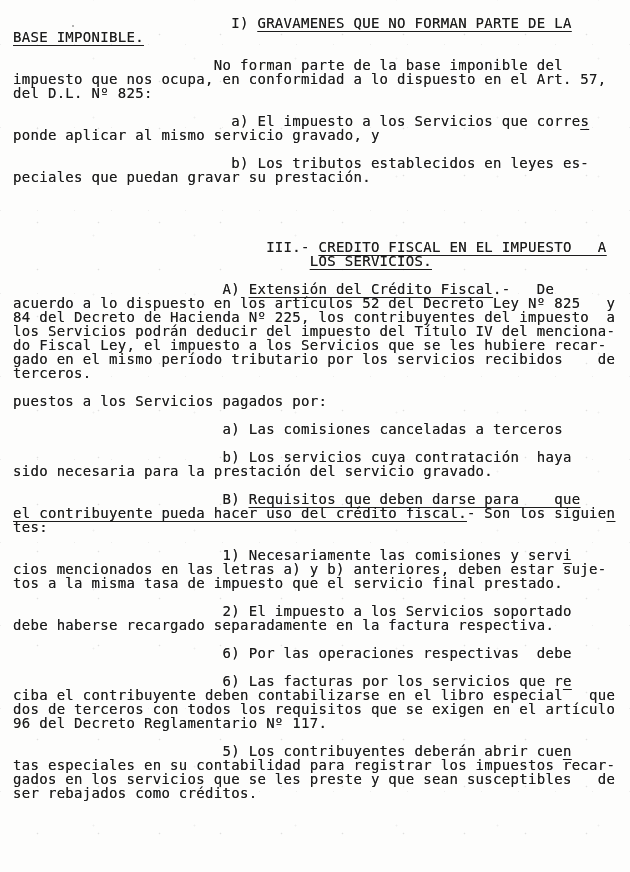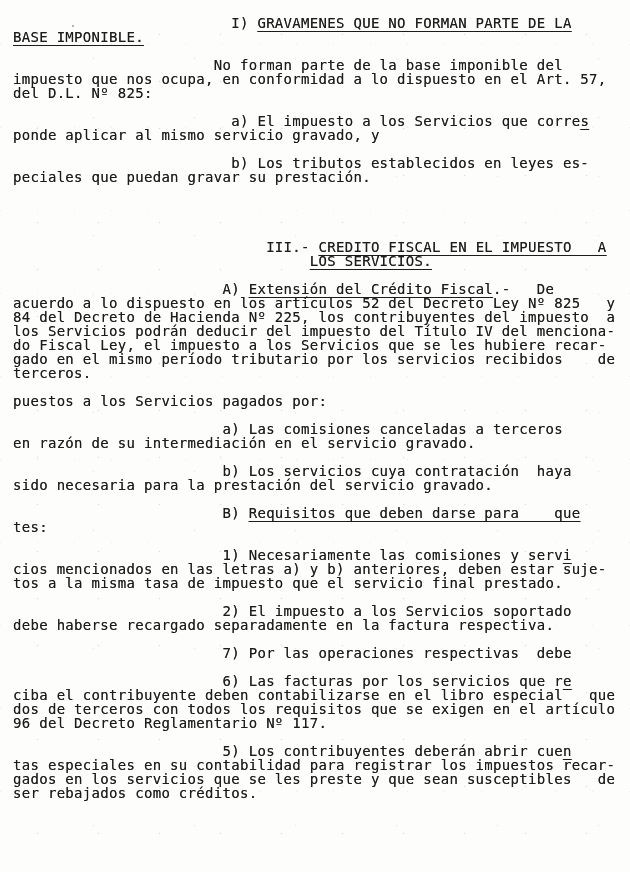--- a/index.html
+++ b/index.html
@@ -78,36 +78,36 @@
       <div class="line"><span>acuerdo a lo dispuesto en los artículos 52 del Decreto Ley Nº 825   y</span></div>
       <div class="line"><span>84 del Decreto de Hacienda Nº 225, los contribuyentes del impuesto  a</span></div>
       <div class="line"><span>los Servicios podrán deducir del impuesto del Título IV del menciona-</span></div>
       <div class="line"><span>do Fiscal Ley, el impuesto a los Servicios que se les hubiere recar-</span></div>
       <div class="line"><span>gado en el mismo período tributario por los servicios recibidos    de</span></div>
       <div class="line"><span>terceros.</span></div>
       <div class="line"></div>
       <div class="line"><span>puestos a los Servicios pagados por:</span></div>
       <div class="line"></div>
       <div class="line"><span>                        a) Las comisiones canceladas a terceros</span></div>
-      <div class="line"><span>en razón de su intermediación en el servicio gravado.</span></div>
       <div class="line"></div>
       <div class="line"><span>                        b) Los servicios cuya contratación  haya</span></div>
       <div class="line"><span>sido necesaria para la prestación del servicio gravado.</span></div>
       <div class="line"></div>
       <div class="line"><span>                        B) </span><span class="u">Requisitos que deben darse para    que</span></div>
+      <div class="line"><span class="u">el contribuyente pueda hacer uso del crédito fiscal.</span><span>- Son los siguie</span><span class="u">n</span></div>
       <div class="line"><span>tes:</span></div>
       <div class="line"></div>
       <div class="line"><span>                        1) Necesariamente las comisiones y serv</span><span class="u">i</span></div>
       <div class="line"><span>cios mencionados en las letras a) y b) anteriores, deben estar suje-</span></div>
       <div class="line"><span>tos a la misma tasa de impuesto que el servicio final prestado.</span></div>
       <div class="line"></div>
       <div class="line"><span>                        2) El impuesto a los Servicios soportado</span></div>
       <div class="line"><span>debe haberse recargado separadamente en la factura respectiva.</span></div>
       <div class="line"></div>
-      <div class="line"><span>                        7) Por las operaciones respectivas  debe</span></div>
+      <div class="line"><span>                        6) Por las operaciones respectivas  debe</span></div>
       <div class="line"></div>
       <div class="line"><span>                        6) Las facturas por los servicios que r</span><span class="u">e</span></div>
       <div class="line"><span>ciba el contribuyente deben contabilizarse en el libro especial   que</span></div>
       <div class="line"><span>dos de terceros con todos los requisitos que se exigen en el artículo</span></div>
       <div class="line"><span>96 del Decreto Reglamentario Nº 117.</span></div>
       <div class="line"></div>
       <div class="line"><span>                        5) Los contribuyentes deberán abrir cue</span><span class="u">n</span></div>
       <div class="line"><span>tas especiales en su contabilidad para registrar los impuestos recar-</span></div>
       <div class="line"><span>gados en los servicios que se les preste y que sean susceptibles   de</span></div>
       <div class="line"><span>ser rebajados como créditos.</span></div>

